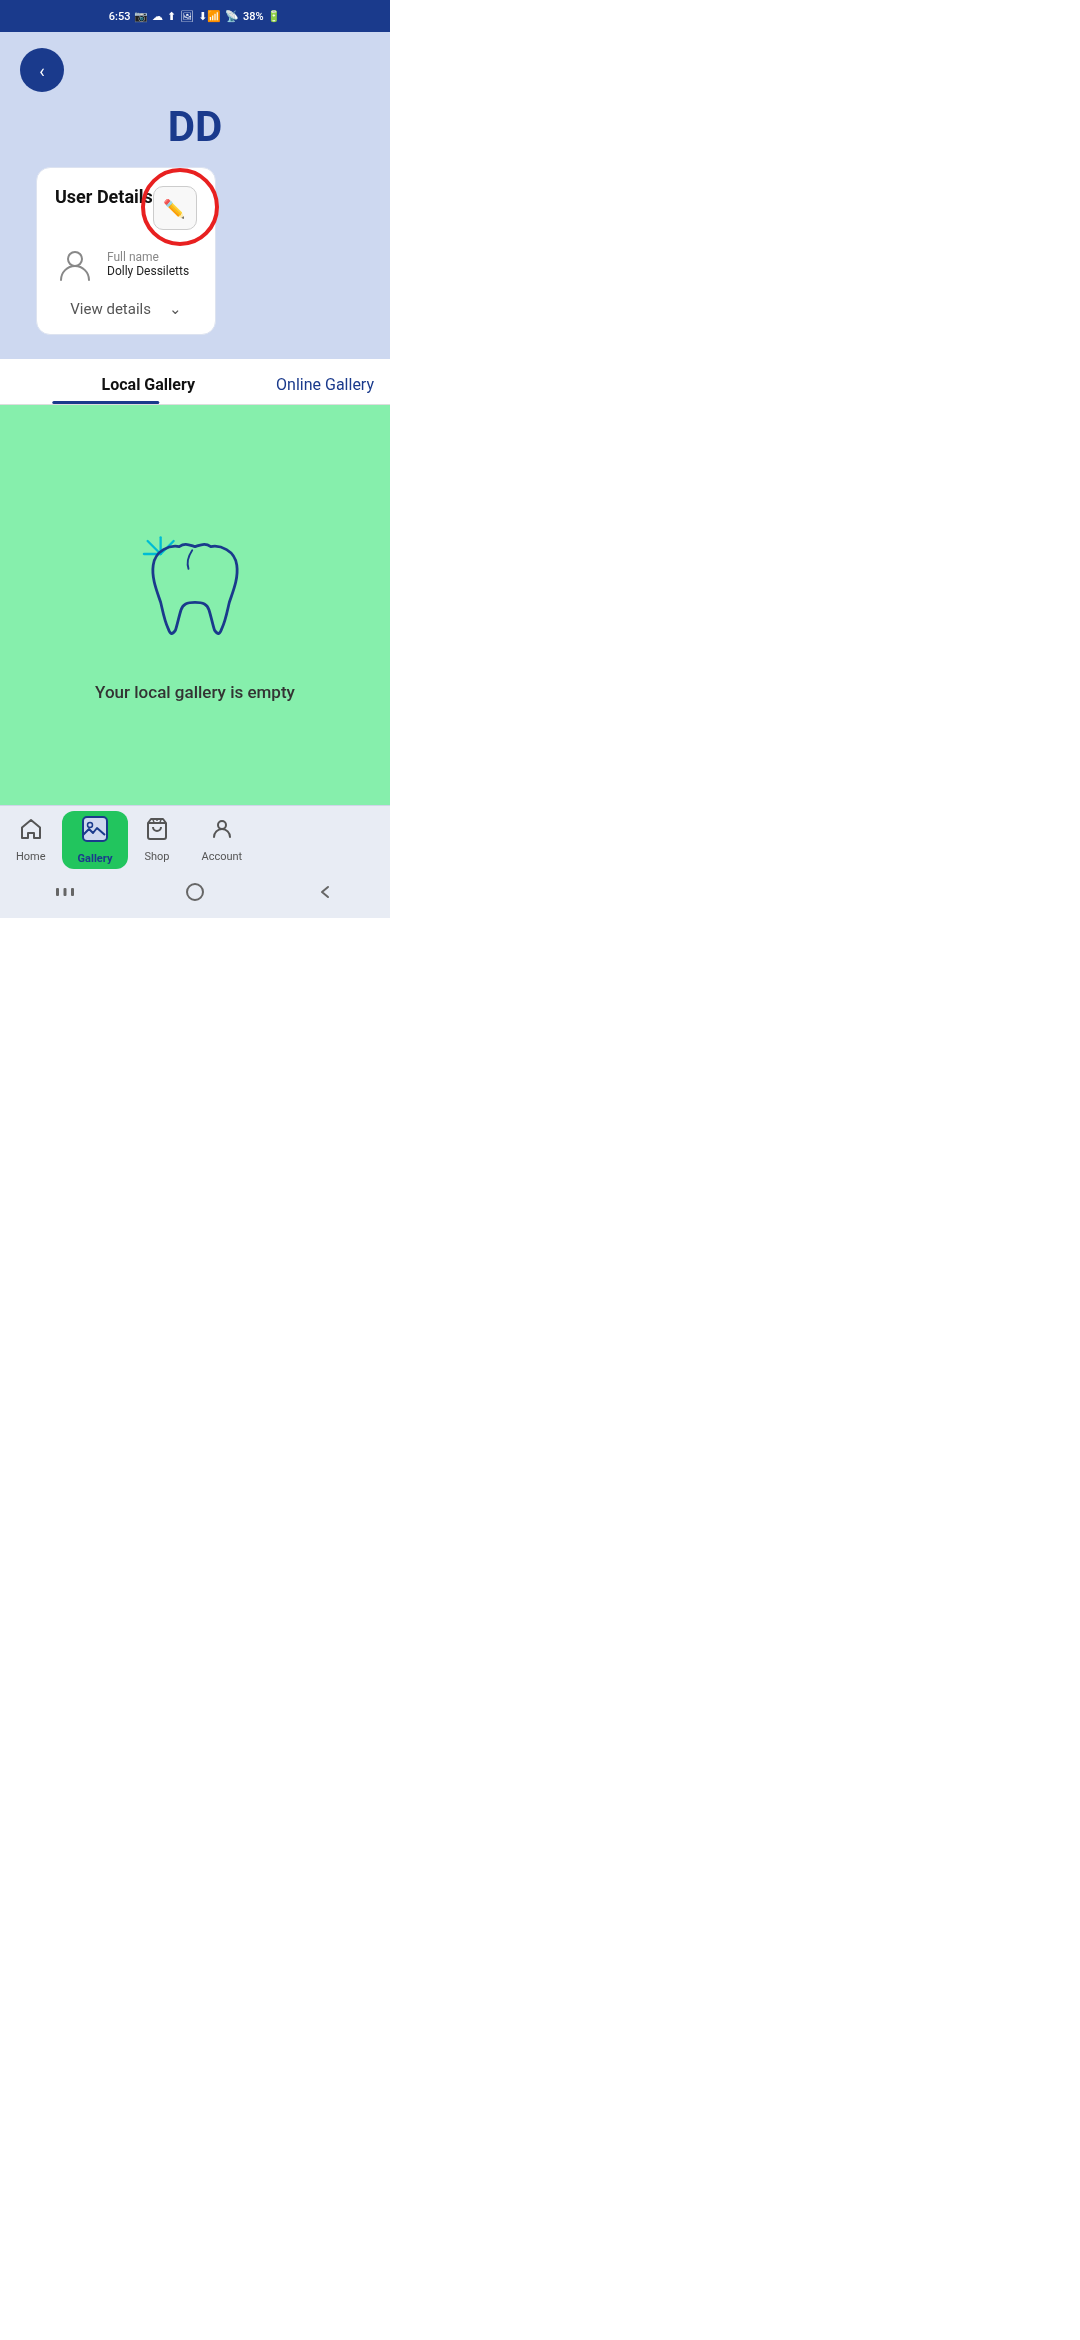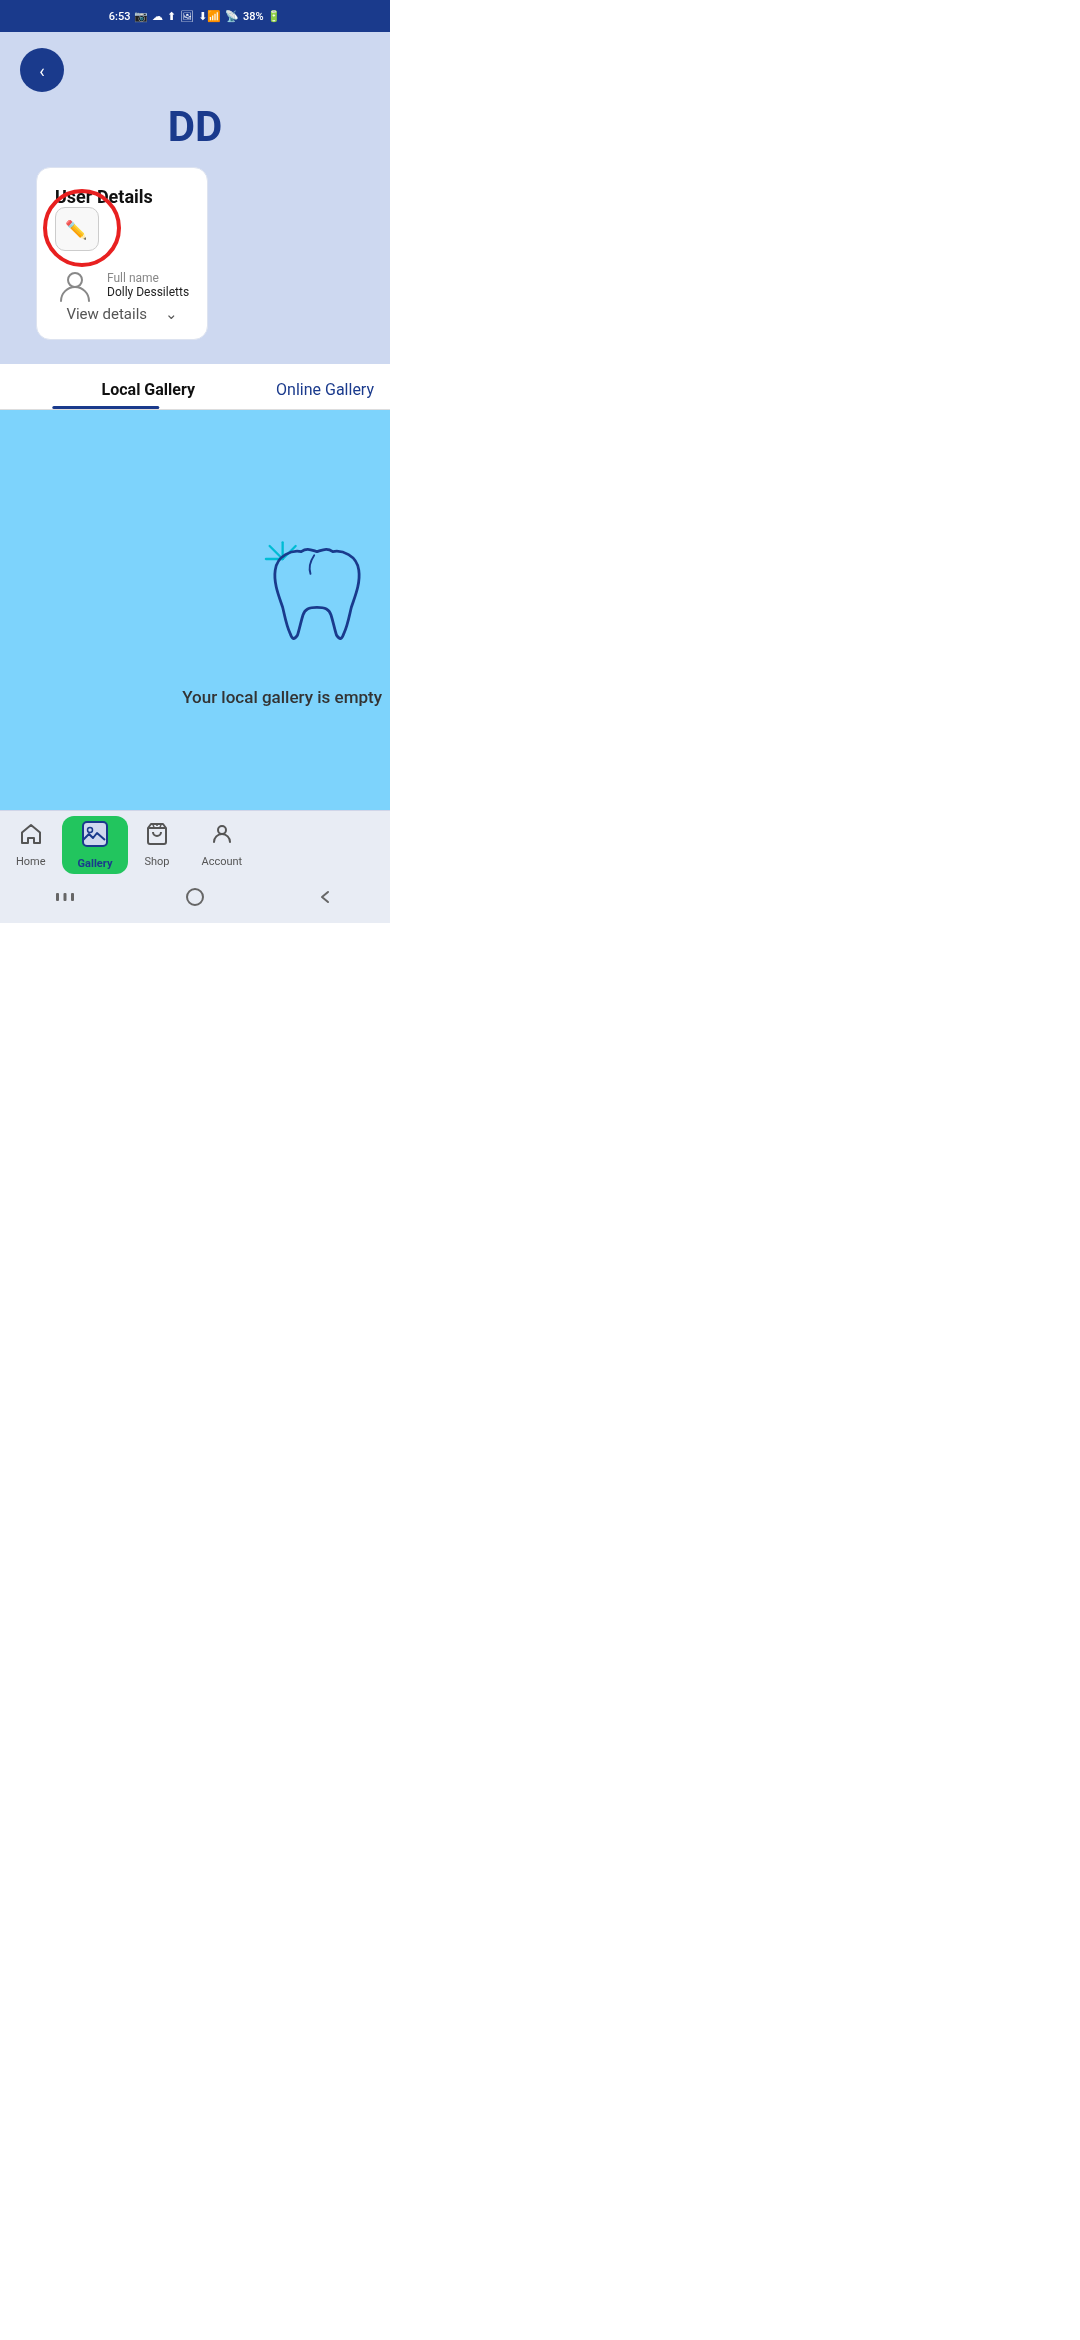--- a/index.html
+++ b/index.html
@@ -69,21 +69,20 @@
       margin: 0 16px;
       padding: 18px 18px 16px;
       position: relative;
       z-index: 1;
     }
     .card-header-row {
       display: flex;
       justify-content: space-between;
       align-items: flex-start;
       margin-bottom: 14px;
-      flex-direction: column;
     }
     .card-title {
       font-size: 18px;
       font-weight: 700;
       color: #111;
     }
     .edit-btn-wrapper {
       position: relative;
     }
     .red-circle {
@@ -107,20 +106,21 @@
       align-items: center;
       justify-content: center;
       cursor: pointer;
       font-size: 18px;
       color: #666;
     }
     .user-info-row {
       display: flex;
       align-items: center;
       gap: 12px;
+      margin-bottom: 16px;
     }
     .user-avatar-icon {
       width: 40px;
       height: 40px;
       display: flex;
       align-items: center;
       justify-content: center;
       color: #888;
     }
     .user-name-block { display: flex; flex-direction: column; }
@@ -172,24 +172,24 @@
       width: 60%;
       height: 3px;
       background: #1a3a8c;
       border-radius: 2px;
     }
 
     
     .gallery-empty {
       display: flex;
       flex-direction: column;
-      align-items: flex-end;
-      justify-content: center;
-      padding: 60px 8px 40px;
-      background: #7dd3fc;
+      align-items: center;
+      justify-content: center;
+      padding: 60px 20px 40px;
+      background: #86efac;
       min-height: 400px;
     }
     .tooth-svg {
       width: 130px;
       height: 130px;
       margin-bottom: 24px;
     }
     .empty-text {
       font-size: 17px;
       color: #333;

